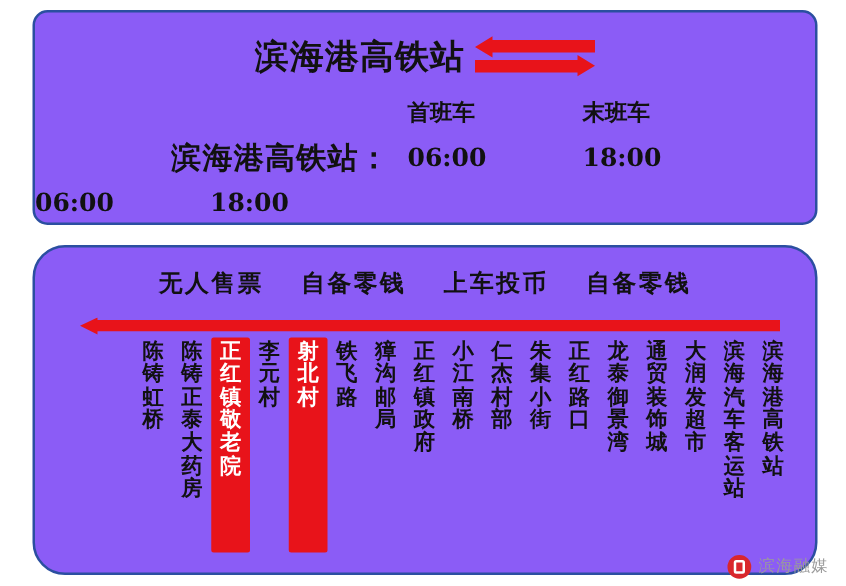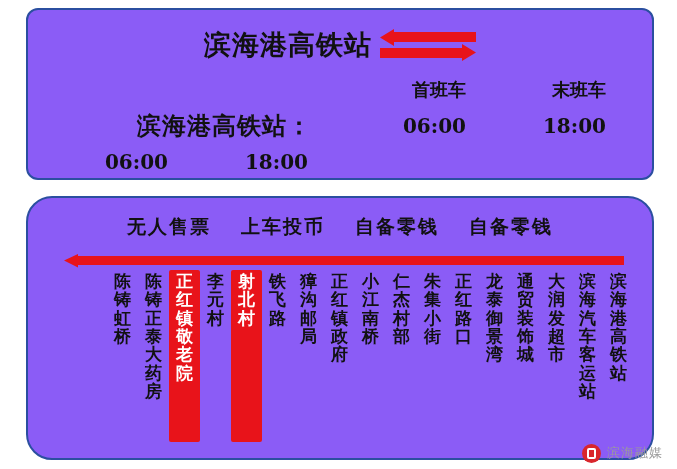--- a/index.html
+++ b/index.html
@@ -74,21 +74,21 @@
     box-sizing: border-box;
     font-family: "DejaVu Serif", "Liberation Serif", serif;
     font-size: 24px;
     font-weight: bold;
     color: #111111;
     letter-spacing: 1px;
     padding-left: 41px;
   }
   .time-row .c1, .time-row .c2 {
     width: 140px;
-    text-align: right;
+    text-align: left;
     font-family: "DejaVu Serif", "Liberation Serif", serif;
     font-size: 20px;
     font-weight: bold;
     color: #111111;
   }
   .time-row.head .c1, .time-row.head .c2 {
     font-size: 18px;
   }
   .time-row.head .lbl { font-size: 18px; }
 
@@ -228,22 +228,22 @@
       <div class="c1">06:00</div>
       <div class="c2">18:00</div>
     </div>
   </div>
 </div>
 
 <div class="panel" id="stops-panel">
 
   <div class="notice-row">
     <span>无人售票</span>
+    <span>自备零钱</span>
     <span>上车投币</span>
-    <span>自备零钱</span>
     <span>自备零钱</span>
   </div>
 
   <div class="line-wrap">
     <svg width="560" height="14" viewBox="0 0 560 14" xmlns="http://www.w3.org/2000/svg">
       <polygon points="14,2 560,2 560,11 14,11 14,13.5 0,6.5 14,0" fill="#e8131a"></polygon>
     </svg>
   </div>
 
   <div class="stops-row" id="stops-row">

